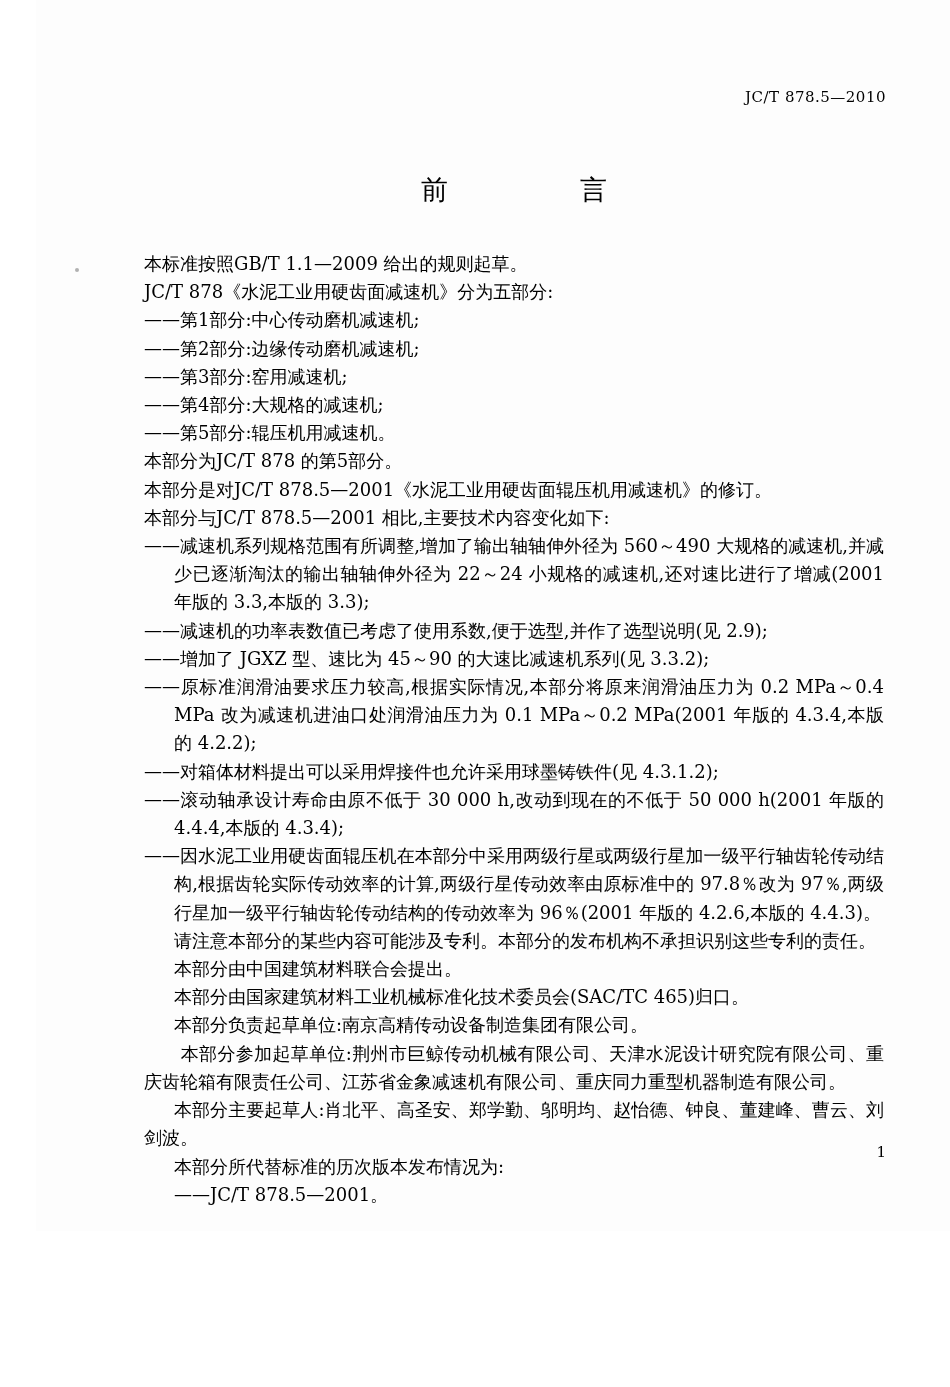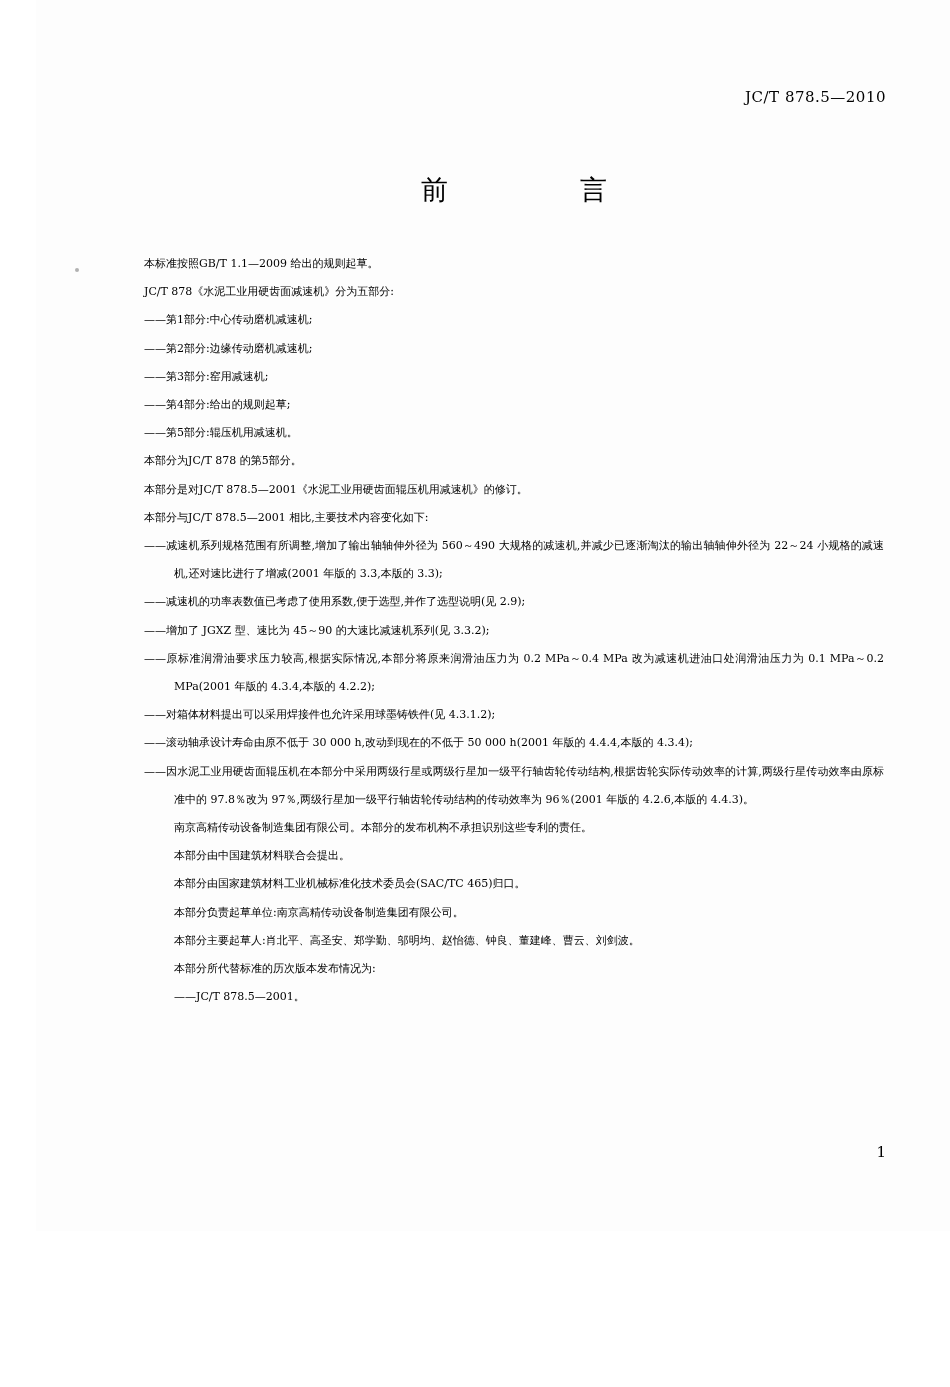--- a/index.html
+++ b/index.html
@@ -39,21 +39,21 @@
     letter-spacing: 26px;
     font-family: "DejaVu Serif", "Liberation Serif", serif;
     font-weight: normal;
     padding-left: 32px;
   }
   .body-area {
     position: absolute;
     left: 108px;
     top: 250px;
     width: 740px;
-    font-size: 11px;
+    font-size: 18px;
     line-height: 28.2px;
   }
   .para {
     margin: 0;
     text-align: justify;
     text-justify: inter-ideograph;
   }
   .indent-dash {
     padding-left: 30px;
     text-indent: -30px;
@@ -95,36 +95,37 @@
   <div class="header-std">JC/T 878.5—2010</div>
 
   <div class="doc-title">前　　言</div>
 
   <div class="body-area">
       <p class="para indent-dash">本标准按照GB/T 1.1—2009 给出的规则起草。</p>
       <p class="para indent-dash">JC/T 878《水泥工业用硬齿面减速机》分为五部分:</p>
       <p class="para indent-dash">——第1部分:中心传动磨机减速机;</p>
       <p class="para indent-dash">——第2部分:边缘传动磨机减速机;</p>
       <p class="para indent-dash">——第3部分:窑用减速机;</p>
-      <p class="para indent-dash">——第4部分:给出的规则起草;</p>
+      <p class="para indent-dash">——第4部分:大规格的减速机;</p>
       <p class="para indent-dash">——第5部分:辊压机用减速机。</p>
       <p class="para indent-dash">本部分为JC/T 878 的第5部分。</p>
       <p class="para indent-dash">本部分是对JC/T 878.5—2001《水泥工业用硬齿面辊压机用减速机》的修订。</p>
       <p class="para indent-dash">本部分与JC/T 878.5—2001 相比,主要技术内容变化如下:</p>
       <p class="para indent-dash-hang">——减速机系列规格范围有所调整,增加了输出轴轴伸外径为 560～490 大规格的减速机,并减少已逐渐淘汰的输出轴轴伸外径为 22～24 小规格的减速机,还对速比进行了增减(2001 年版的 3.3,本版的 3.3);</p>
       <p class="para indent-dash-hang">——减速机的功率表数值已考虑了使用系数,便于选型,并作了选型说明(见 2.9);</p>
       <p class="para indent-dash-hang">——增加了 JGXZ 型、速比为 45～90 的大速比减速机系列(见 3.3.2);</p>
       <p class="para indent-dash-hang">——原标准润滑油要求压力较高,根据实际情况,本部分将原来润滑油压力为 0.2 MPa～0.4 MPa 改为减速机进油口处润滑油压力为 0.1 MPa～0.2 MPa(2001 年版的 4.3.4,本版的 4.2.2);</p>
       <p class="para indent-dash-hang">——对箱体材料提出可以采用焊接件也允许采用球墨铸铁件(见 4.3.1.2);</p>
       <p class="para indent-dash-hang">——滚动轴承设计寿命由原不低于 30 000 h,改动到现在的不低于 50 000 h(2001 年版的 4.4.4,本版的 4.3.4);</p>
       <p class="para indent-dash-hang">——因水泥工业用硬齿面辊压机在本部分中采用两级行星或两级行星加一级平行轴齿轮传动结构,根据齿轮实际传动效率的计算,两级行星传动效率由原标准中的 97.8％改为 97％,两级行星加一级平行轴齿轮传动结构的传动效率为 96％(2001 年版的 4.2.6,本版的 4.4.3)。</p>
-      <p class="para indent-first">南京高精传动设备制造集团有限公司。本部分的发布机构不承担识别这些专利的责任。</p>
+      <p class="para indent-first">请注意本部分的某些内容可能涉及专利。本部分的发布机构不承担识别这些专利的责任。</p>
       <p class="para indent-first">本部分由中国建筑材料联合会提出。</p>
       <p class="para indent-first">本部分由国家建筑材料工业机械标准化技术委员会(SAC/TC 465)归口。</p>
       <p class="para indent-first">本部分负责起草单位:南京高精传动设备制造集团有限公司。</p>
+      <p class="para hang-none">　　本部分参加起草单位:荆州市巨鲸传动机械有限公司、天津水泥设计研究院有限公司、重庆齿轮箱有限责任公司、江苏省金象减速机有限公司、重庆同力重型机器制造有限公司。</p>
       <p class="para indent-first">本部分主要起草人:肖北平、高圣安、郑学勤、邬明均、赵怡德、钟良、董建峰、曹云、刘剑波。</p>
       <p class="para indent-first">本部分所代替标准的历次版本发布情况为:</p>
       <p class="para indent-first">——JC/T 878.5—2001。</p>
     </div>
 
   <div class="page-num">1</div>
 
 </div>
 
 </body></html>

